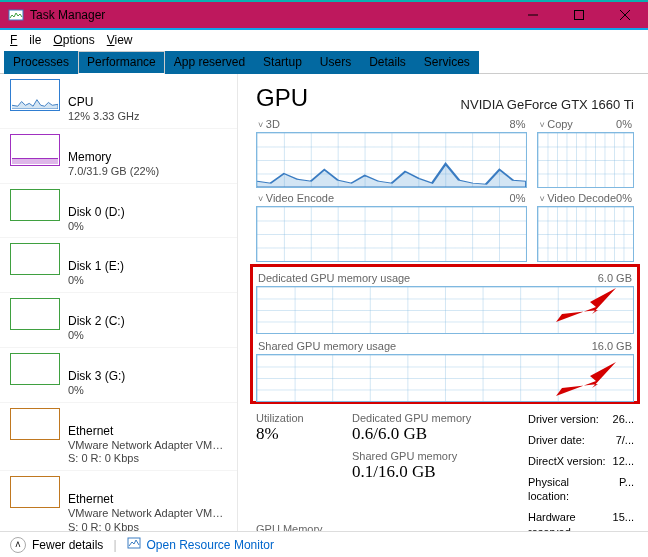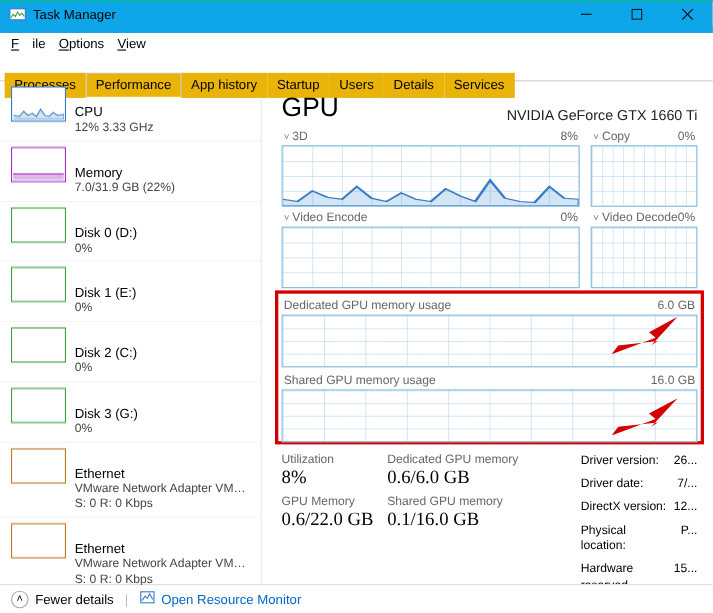--- a/index.html
+++ b/index.html
@@ -1,25 +1,25 @@
 <!DOCTYPE html>
 <html><head>
 <meta charset="utf-8">
 <style>
   * { box-sizing: border-box; margin: 0; padding: 0; }
   body { font-family: "Segoe UI", Tahoma, sans-serif; font-size: 12px; background: #fff; width: 648px; height: 557px; overflow: hidden; position: relative; }
-  .titlebar { background:#0ea5e9; height:30px; display:flex; align-items:center; border-bottom:7px solid #0ea5e9; border-top:2px solid #08b0b0; }
+  .titlebar { background:#be185d; height:30px; display:flex; align-items:center; border-bottom:2px solid #0ea5e9; border-top:2px solid #08b0b0; }
   .titlebar-icon { width:16px; height:16px; margin:0 6px 0 8px; }
   .titlebar-title { flex:1; font-size:12px; }
   .tbtn { width:46px; height:30px; display:flex; align-items:center; justify-content:center; color:#333; }
   .menubar { height:20px; display:flex; align-items:center; padding:0 4px; font-size:12px; }
   .menubar span { padding:2px 6px; }
   .menubar u { text-decoration: underline; }
   .tabs { display:flex; border-bottom:1px solid #ccc; padding-left:4px; font-size:12px; background:#fff; }
-  .tab { padding:3px 8px 4px; border:1px solid transparent; border-bottom:none; margin-right:0px; color:#000; position:relative; top:16px; background:#eab308;}
+  .tab { padding:3px 8px 4px; border:1px solid transparent; border-bottom:none; margin-right:0px; color:#000; position:relative; top:1px; background:#0369a1;}
   .tab.active { border-color:#ccc; border-bottom:1px solid #fff;text-align:center; }
   .body { display:flex; height: calc(557px - 30px - 20px - 24px - 26px); }
   .sidebar { width:238px; border-right:1px solid #e8e8e8; overflow-y:auto; overflow-x:hidden; }
   .sidecell { display:flex; padding:3px 6px 4px 10px; border-bottom:1px solid #f4f4f4; }
   .thumb { width:50px; height:32px; border:1px solid #999; margin:2px 8px 2px 0; flex-shrink:0; position:relative; background:#fff; }
   .thumb-inner { position:absolute; inset:1px; }
   .sidecell-text { line-height:1.25; font-size:12px; }
   .sidecell-text .t1 { display:block;margin-top:18px; }
   .sidecell-text .t2 { display:block; font-size:11px; color:#444; white-space:nowrap; overflow:hidden; text-overflow:ellipsis; max-width:160px;}
   .selected .thumb { border:2px solid #1c8ad0; }
@@ -88,21 +88,21 @@
 
 <div class="menubar">
   <span><u>F</u><span></span>ile</span>
   <span><u>O</u>ptions</span>
   <span><u>V</u>iew</span>
 </div>
 
 <div class="tabs">
   <div class="tab">Processes</div>
   <div class="tab active">Performance</div>
-  <div class="tab">App history</div>
+  <div class="tab">App reserved</div>
   <div class="tab">Startup</div>
   <div class="tab">Users</div>
   <div class="tab">Details</div>
   <div class="tab">Services</div>
 </div>
 
 <div class="body">
 
   <div class="sidebar" id="sidebar">
       <div class="sidecell">
@@ -258,21 +258,21 @@
               <div class="gridlines"></div>
             </div>
           <svg class="red-arrow" style="left:auto; right:18px; top:96px;" width="60" height="34">
             <polygon points="60,0 34,14 40,19 0,34 6,26 42,22 36,26" fill="#d40000"></polygon>
           </svg>
         </div>
       </div>
     </div>
 
     <div class="stats">
-      <div class="stats-col" style="width:86px;">
+      <div class="stats-col" style="width:86px;justify-content:space-between;">
         <div>
             <div class="stat-label">Utilization</div>
              <div class="stat-value">8%</div>
           </div>
         <div>
             <div class="stat-label">GPU Memory</div>
              <div class="stat-value">0.6/22.0 GB</div>
           </div>
       </div>
       <div class="stats-col" style="width:120px;">

